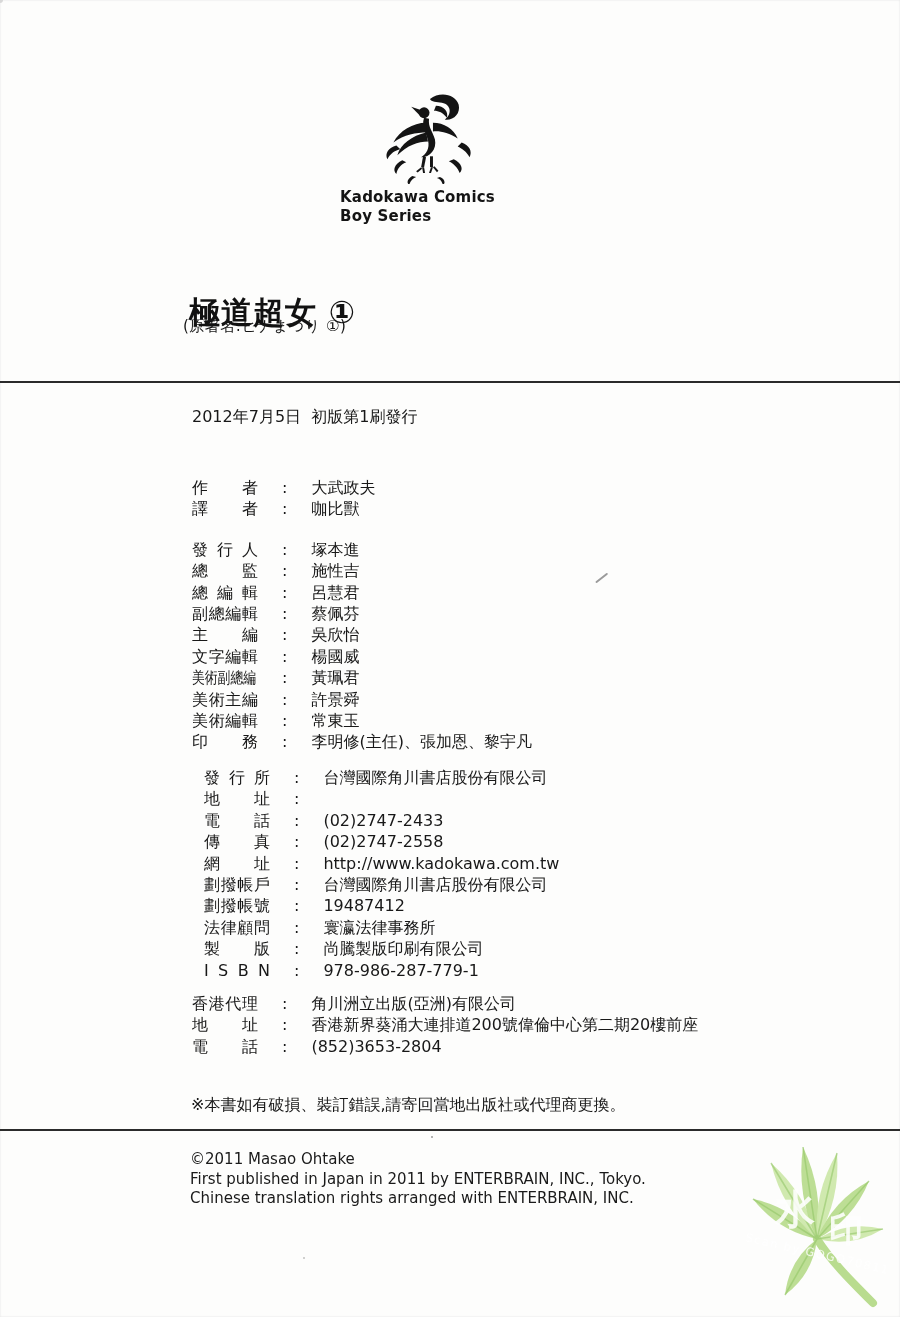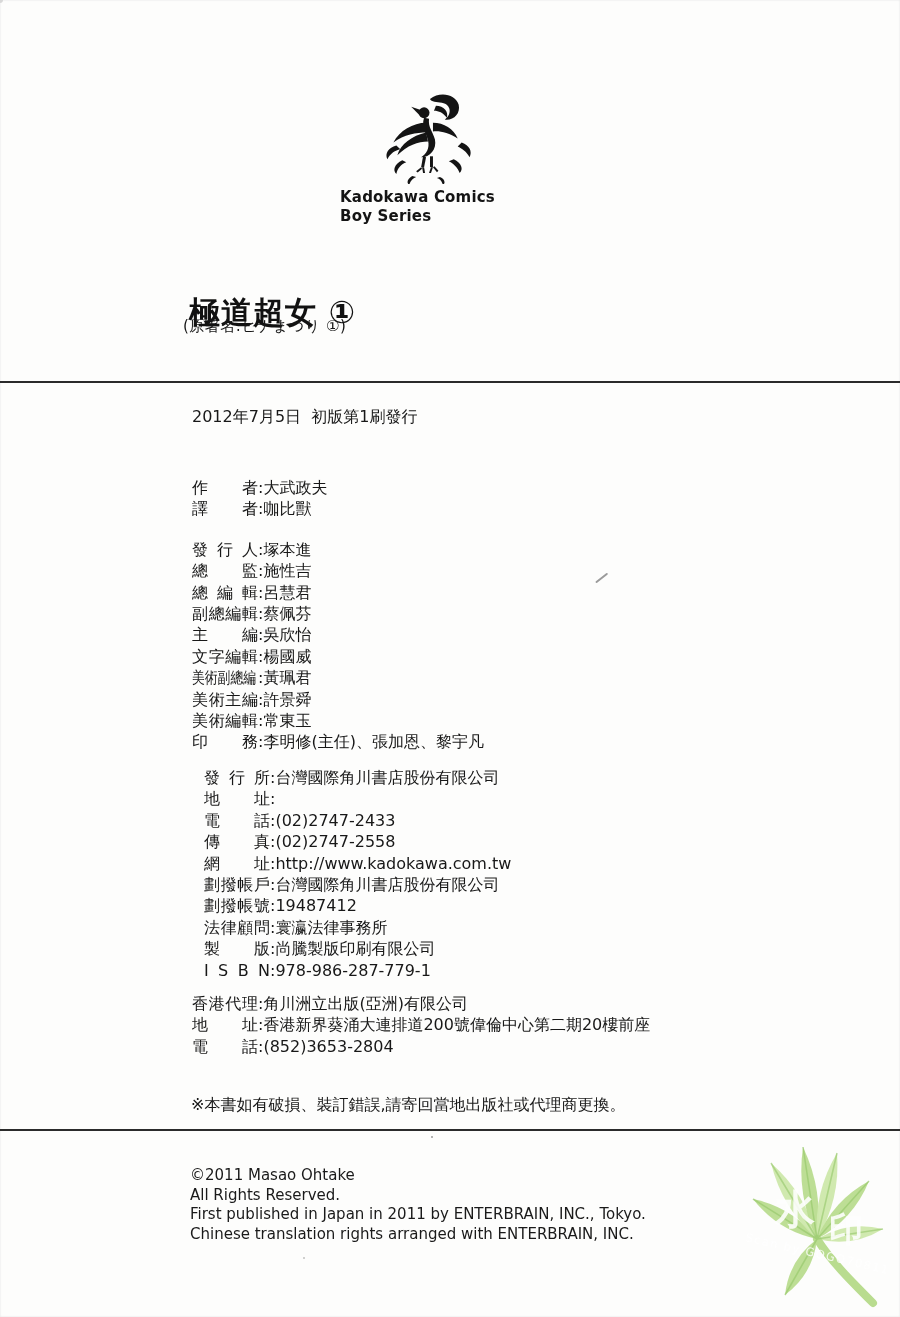--- a/index.html
+++ b/index.html
@@ -20,28 +20,28 @@
   .rule{position:absolute;left:0;width:900px;height:2px;background:#2b2b2b;}
   .rule-top{top:381px;}
   .rule-bottom{top:1129px;}
   
   .edition-date{position:absolute;left:192px;top:407px;font-size:16px;white-space:pre;color:#181818;text-align:right;}
   .credits{position:absolute;left:192px;top:477px;font-size:16px;color:#181818;}
   .credit-section{margin:0 0 14px 0;}
   .credit-section.s0{margin-bottom:19px;}
   .credit-section.s1{margin-bottom:14px;}
   .credit-section.s2{margin-bottom:12px;margin-left:12px;}
-  .credit-row{display:flex;line-height:21.4px;align-items:baseline;}
+  .credit-row{display:flex;line-height:21.4px;align-items:baseline;gap:24px;}
   .credit-label{flex:none;width:66px;text-align:justify;text-align-last:justify;white-space:nowrap;}
   .credit-label.tight{text-align-last:left;transform:scaleX(0.8);transform-origin:left center;}
   .credit-colon{flex:none;}
   .credit-value{white-space:nowrap;}
   .notice{position:absolute;left:191px;top:1082px;font-size:16px;color:#181818;margin-top:13px;}
   
-  .copyright{position:absolute;left:190px;top:1150px;font-size:15px;line-height:19.5px;color:#1a1a1a;margin-top:16px;}
+  .copyright{position:absolute;left:190px;top:1150px;font-size:15px;line-height:19.5px;color:#1a1a1a;}
   
   .watermark{position:absolute;left:733px;top:1137px;width:168px;height:180px;}
   
   .scratch{position:absolute;left:594px;top:577px;width:15px;height:1.5px;background:#9b9b9b;transform:rotate(-38deg);border-radius:1px;}
   .speck-a{position:absolute;left:431px;top:1136px;width:2px;height:2px;background:#9a9a9a;border-radius:50%;}
   .speck-b{position:absolute;left:303px;top:1257px;width:2px;height:2px;background:#c0c0c0;border-radius:50%;}
   .speck-c{position:absolute;left:0;top:0;width:3px;height:3px;background:#d8d8d8;border-radius:0 0 3px 0;}
 </style>
 </head>
 <body>
@@ -226,21 +226,20 @@
         </div>
       </div>
     </div>
 
   <div class="notice">※本書如有破損、裝訂錯誤,請寄回當地出版社或代理商更換。</div>
 
   <div class="rule rule-bottom"></div>
 
   <div class="copyright">
       <div>©2011 Masao Ohtake</div>
-      <div>All Rights Reserved.</div>
       <div>First published in Japan in 2011 by ENTERBRAIN, INC., Tokyo.</div>
       <div>Chinese translation rights arranged with ENTERBRAIN, INC.</div>
     </div>
 
   <svg class="watermark" viewBox="0 0 168 180">
     <g id="leaf">
         <path d="M84,102 Q44.58001483995548,93.87197625607124 20,62 Q59.41998516004452,70.12802374392876 84,102 Z" fill="#b9dc8f" opacity="0.95"></path>
         <path d="M84,102 Q49.02299889374474,71.24923751168082 38,26 Q72.97700110625526,56.75076248831918 84,102 Z" fill="#cde8ab" opacity="0.95"></path>
         <path d="M84,102 Q63.159336277245444,58.10618795781048 70,10 Q90.84066372275456,53.89381204218952 84,102 Z" fill="#b9dc8f" opacity="0.95"></path>
         <path d="M84,102 Q80.36388762145125,55.8288110747561 104,16 Q107.63611237854875,62.1711889252439 84,102 Z" fill="#cde8ab" opacity="0.95"></path>

